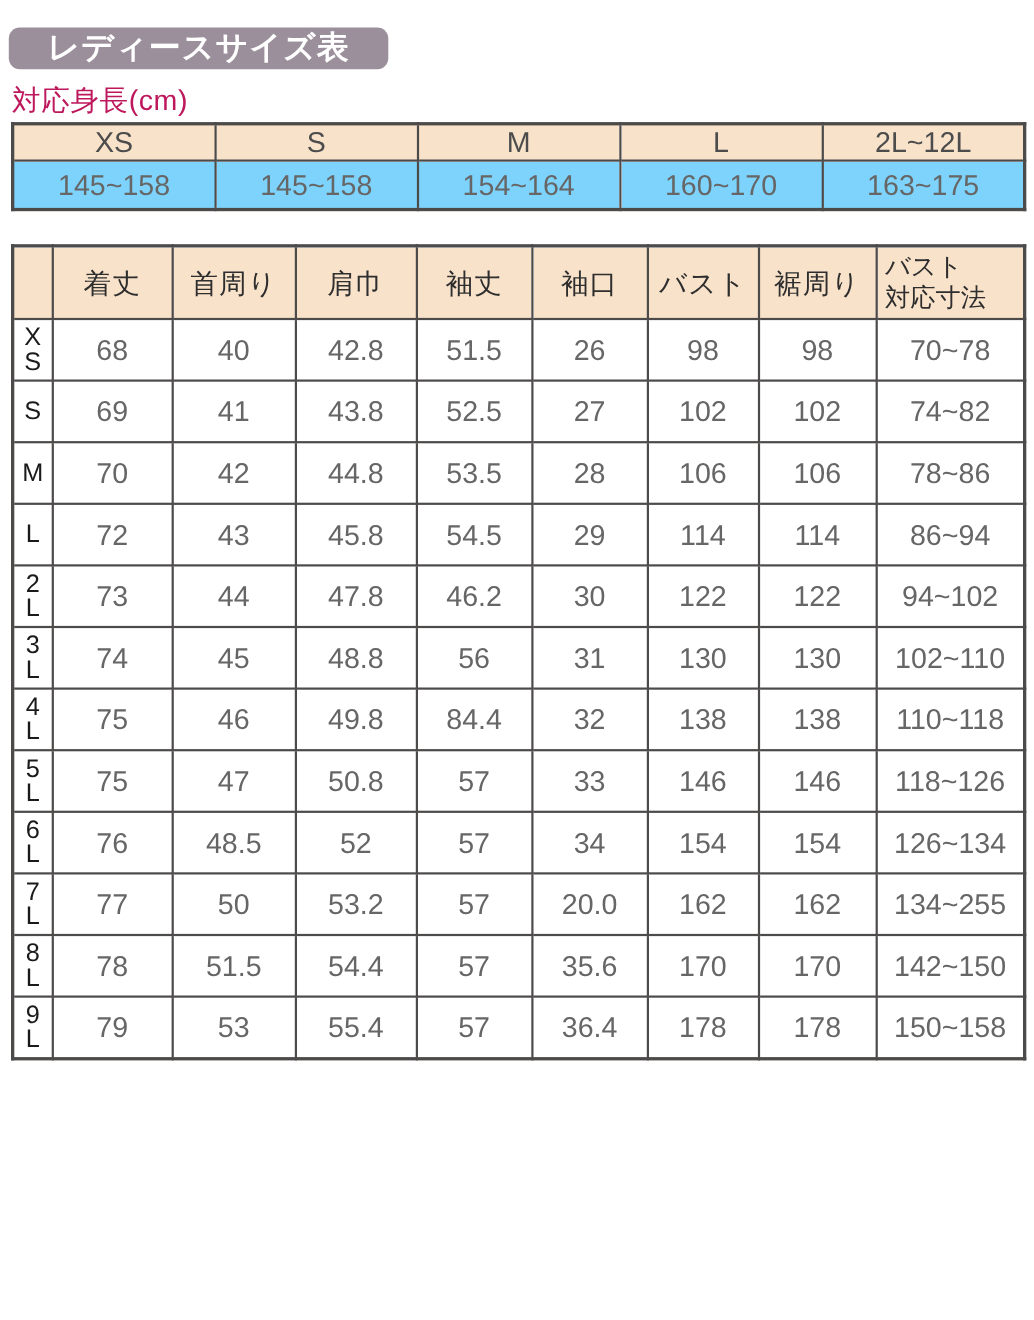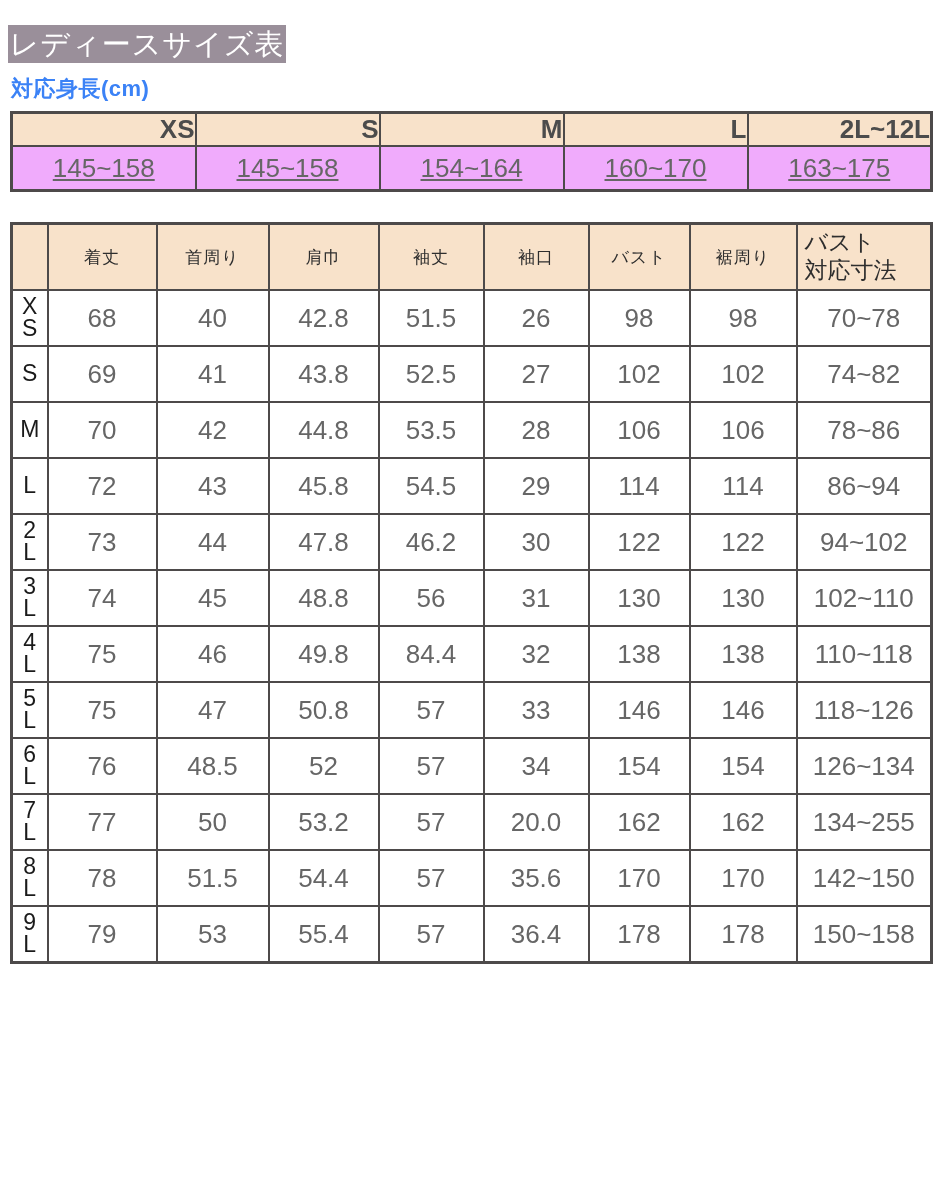--- a/index.html
+++ b/index.html
@@ -10,47 +10,47 @@
     --label-text:#1a1a1a;
     --header-text:#2e2e2e;
   }
   html,body{margin:0;padding:0;background:#ffffff;}
   body{
     width:940px;height:1200px;position:relative;
     font-family:"Liberation Sans","DejaVu Sans",sans-serif;
     -webkit-font-smoothing:antialiased;
   }
   .banner{
-    position:absolute;left:8px;top:25px;width:278px;height:38px;
+    position:absolute;left:8px;top:25px;width:345px;height:38px;
     background:var(--banner-bg);color:#ffffff;
-    font-size:29px;font-weight:normal;letter-spacing:1px;
-    text-align:center;line-height:39px;
+    font-size:29px;font-weight:bold;letter-spacing:1px;
+    text-align:center;line-height:39px;border-radius:10px;
   }
   .subtitle{
     position:absolute;left:11px;top:74px;
-    font-size:22px;font-weight:bold;color:#3b82f6;letter-spacing:0.5px;
+    font-size:26px;font-weight:normal;color:#be185d;letter-spacing:0.5px;
   }
   table{border-collapse:collapse;table-layout:fixed;}
   th,td{border:2px solid var(--grid);padding:0;overflow:hidden;}
   table.height-table,table.main-table{border:3px solid var(--grid);}
 
   .height-table{position:absolute;left:10px;top:111px;width:920px;}
   .height-table th{
     height:31px;background:var(--header-bg);
-    font-size:26px;font-weight:bold;color:#4c4c4c;text-align:right;
+    font-size:26px;font-weight:normal;color:#4c4c4c;text-align:center;
   }
   .height-table td{
-    height:42px;background:#f0abfc;
-    font-size:26px;color:var(--value-text);text-align:center;text-decoration:underline;
+    height:42px;background:#7dd3fc;
+    font-size:26px;color:var(--value-text);text-align:center;
   }
 
   .main-table{position:absolute;left:10px;top:222px;width:920px;}
   .main-table th{
     height:64px;background:var(--header-bg);
-    font-size:17px;font-weight:normal;color:var(--header-text);
+    font-size:25px;font-weight:normal;color:var(--header-text);
     text-align:center;letter-spacing:1px;
   }
   .main-table th.bust-header{
     font-size:23px;text-align:left;padding-left:7px;
     white-space:pre-line;line-height:1.2;letter-spacing:0;
   }
   .main-table td{
     height:54px;background:#ffffff;
     font-size:26px;color:var(--value-text);text-align:center;
   }

